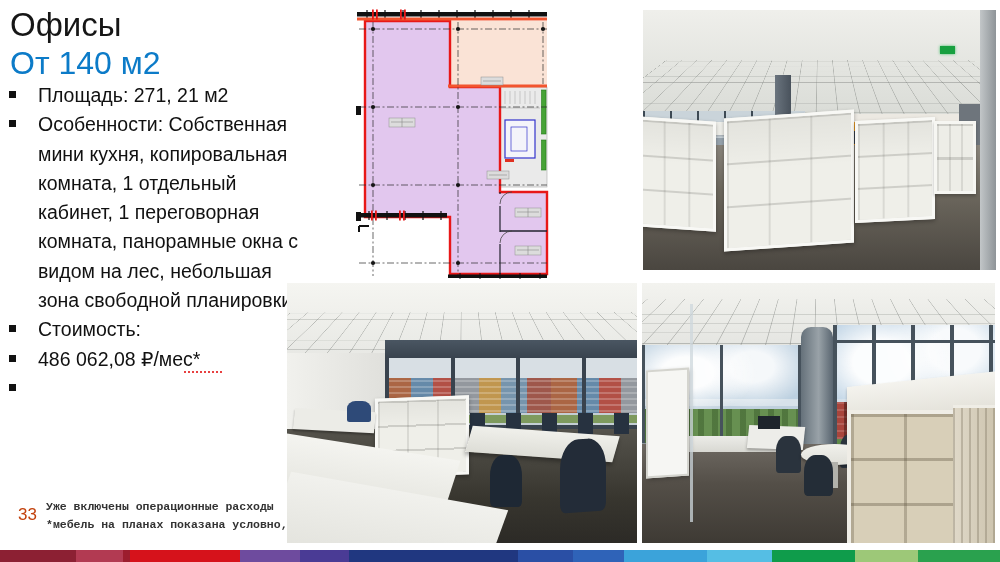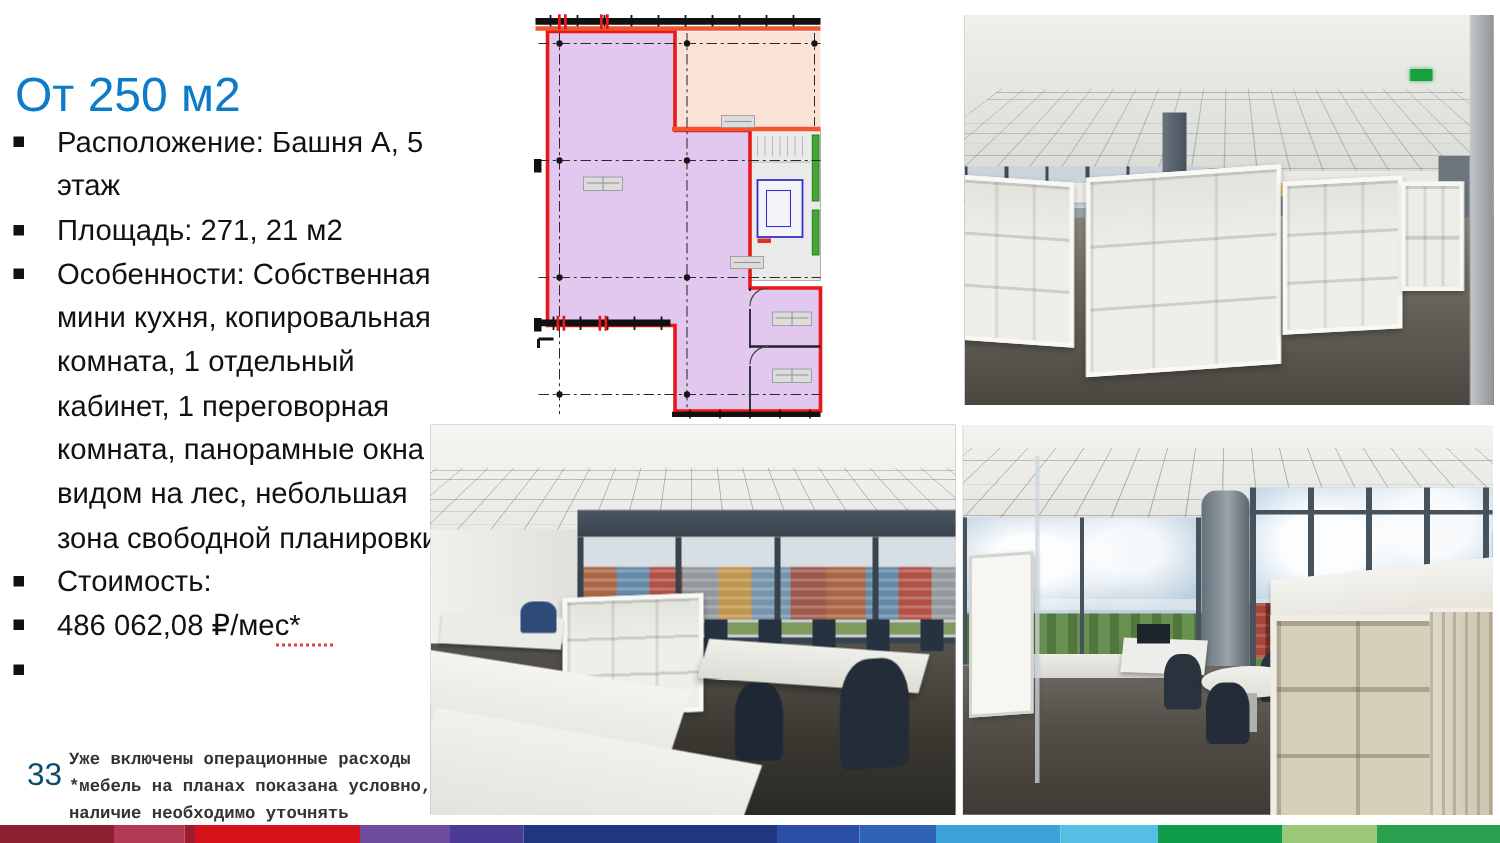--- a/index.html
+++ b/index.html
@@ -6,21 +6,21 @@
   .slide{position:relative;width:1000px;height:562px;background:#ffffff;overflow:hidden;
          font-family:"Liberation Sans","DejaVu Sans",sans-serif;color:#111;}
   
   .title{position:absolute;left:10px;top:6px;font-size:33px;line-height:38px;color:#161616;}
   .subtitle{position:absolute;left:10px;top:44px;font-size:32px;line-height:38px;color:var(--subtitle-blue,#0C7BC8);}
   .bullets{position:absolute;left:8px;top:81px;width:335px;margin:0;padding:0;list-style:none;}
   .bullets li{position:relative;padding-left:30px;margin:0;font-size:19.5px;line-height:29.3px;}
   .bullets .marker{position:absolute;left:1px;top:10px;width:7px;height:7px;background:#111;}
   .bullets .btext{white-space:pre-line;display:inline-block;width:300px;vertical-align:top;}
   .squiggle{position:absolute;left:176px;top:23px;width:38px;height:3px;border-bottom:2px dotted #E84040;}
-  .pagenum{position:absolute;left:18px;top:505px;font-size:21px;color:#0c4a6e;}
+  .pagenum{position:absolute;left:18px;top:505px;font-size:17px;color:#c2410c;}
   .footnote{position:absolute;left:46px;top:498px;width:250px;font-size:11.5px;font-weight:bold;color:#333;line-height:18px;}
   .footnote div{margin:0;font-family:Liberation Mono, monospace;}
   
   .plan{position:absolute;left:355px;top:8px;width:195px;height:272px;}
   
   .photo{position:absolute;overflow:hidden;background:#9aa0a4;}
   .photo *{position:absolute;}
   .ph1{left:643px;top:10px;width:353px;height:260px;}
   .ph2{left:287px;top:283px;width:350px;height:260px;}
   .ph3{left:642px;top:283px;width:353px;height:260px;}
@@ -37,44 +37,43 @@
                       repeating-linear-gradient(90deg,rgba(60,60,55,.12) 0 2px,transparent 2px 33.4%);}
   
   .footer-bar{position:absolute;left:0;right:0;top:550px;height:12px;display:flex;}
   .footer-bar>div{height:100%;}
 </style>
 </head>
 <body style="--subtitle-blue: #0C7BC8;">
 
 <div class="slide">
 
-  <div class="subtitle">От 250 м2</div>
+  <div class="title">Офисы</div>
+  <div class="subtitle">От 140 м2</div>
 
   <ul class="bullets">
-    <li><span class="marker"></span><span class="btext">Расположение: Башня А, 5
-этаж</span></li>
+    <li><span class="marker"></span></li>
     <li><span class="marker"></span><span class="btext">Площадь: 271, 21 м2</span></li>
     <li><span class="marker"></span><span class="btext">Особенности: Собственная
 мини кухня, копировальная
 комната, 1 отдельный
 кабинет, 1 переговорная
 комната, панорамные окна с
 видом на лес, небольшая
 зона свободной планировки</span></li>
     <li><span class="marker"></span><span class="btext">Стоимость:</span></li>
     <li><span class="marker"></span><span class="btext">486 062,08 ₽/мес*</span><span class="squiggle"></span></li>
     <li><span class="marker"></span></li>
   </ul>
 
   <div class="pagenum">33</div>
 
   <div class="footnote">
     <div>Уже включены операционные расходы</div>
     <div>*мебель на планах показана условно,</div>
-    <div>наличие необходимо уточнять</div>
   </div>
 
   <svg class="plan" viewBox="0 0 195 272" role="img" aria-label="floor-plan-office-block-1">
     <rect x="0" y="0" width="195" height="272" fill="#FFFFFF"></rect>
 
     <rect x="95" y="13" width="97" height="65" fill="#FAE3D6"></rect>
 
     <g>
       <rect x="145" y="79" width="47" height="100" fill="#EAEAEA" stroke="#A8A8A8" stroke-width="0.6"></rect>
       <path d="M150 83 v13 M155 83 v13 M160 83 v13 M165 83 v13 M170 83 v13 M175 83 v13 M180 83 v13" stroke="#B8B8B8" stroke-width="0.7" fill="none"></path>

